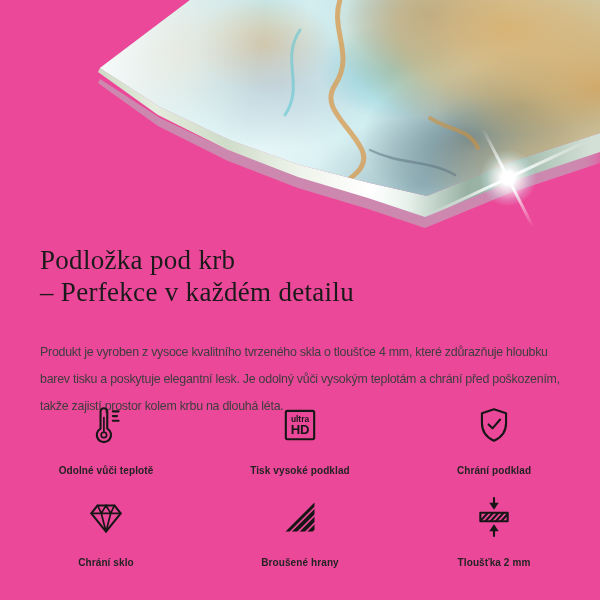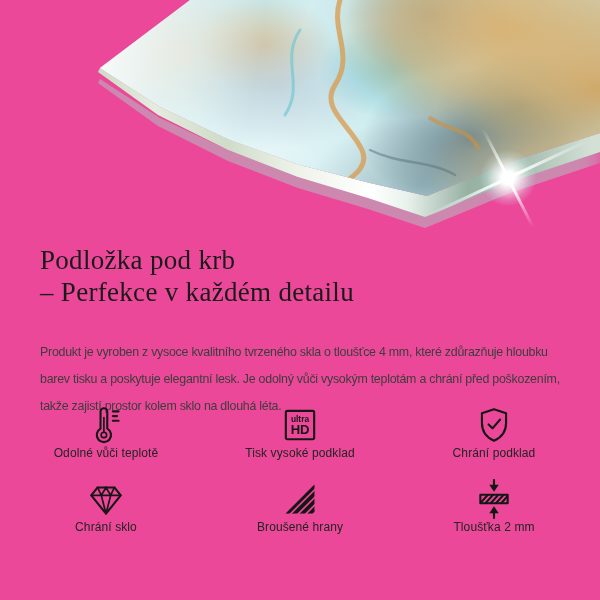--- a/index.html
+++ b/index.html
@@ -48,21 +48,21 @@
     font-family:"Liberation Serif","DejaVu Serif",serif;
     font-size:27px;line-height:31.5px;color:#1a1a1a;font-weight:400;letter-spacing:.3px;}
   .desc{position:absolute;left:40px;top:310px;margin-top:29px;}
   .desc .dline{white-space:nowrap;font-size:12.4px;line-height:27px;letter-spacing:-.25px;color:#3d3d3d;}
 
   
   .features{position:absolute;left:9px;top:404px;width:582px;
     display:grid;grid-template-columns:repeat(3,1fr);row-gap:18px;}
   .cell{text-align:center;}
   .cell svg{width:42px;height:42px;display:block;margin:0 auto;}
-  .cell .label{margin-top:0;font-size:12px;line-height:14px;color:#232323;letter-spacing:.1px;}
+  .cell .label{margin-top:18px;font-size:10px;line-height:14px;color:#232323;letter-spacing:.1px;font-weight:bold;}
   .ic{stroke:#161616;stroke-width:2;fill:none;stroke-linecap:round;stroke-linejoin:round;}
   .ic-thin{stroke:#161616;stroke-width:1.6;fill:none;stroke-linecap:round;}
   .ic-fill{fill:#161616;stroke:none;}
   .uhd-top{font-family:"Liberation Sans",sans-serif;font-size:8px;font-weight:700;fill:#161616;}
   .uhd-bot{font-family:"Liberation Sans",sans-serif;font-size:12.5px;font-weight:700;fill:#161616;letter-spacing:-.3px;}
 </style>
 </head>
 <body>
 
 <div class="page">
@@ -86,21 +86,21 @@
   </div>
 
   <h1 class="title">
     <div>Podložka pod krb</div>
     <div>– Perfekce v každém detailu</div>
   </h1>
 
   <div class="desc">
     <div class="dline">Produkt je vyroben z vysoce kvalitního tvrzeného skla o tloušťce 4 mm, které zdůrazňuje hloubku</div>
     <div class="dline">barev tisku a poskytuje elegantní lesk. Je odolný vůči vysokým teplotám a chrání před poškozením,</div>
-    <div class="dline">takže zajistí prostor kolem sklo na dlouhá léta.</div>
+    <div class="dline">takže zajistí prostor kolem krbu na dlouhá léta.</div>
   </div>
 
   <div class="features">
 
     <div class="cell">
       <svg viewBox="0 0 40 40">
         <path class="ic" d="M14.8 7.2 A3.2 3.2 0 0 1 21.2 7.2 L21.2 23.5 A6.8 6.8 0 1 1 14.8 23.5 Z"></path>
         <circle class="ic-thin" cx="18" cy="29.5" r="2.6"></circle>
         <path class="ic-thin" d="M18 27 L18 13"></path>
         <path class="ic" d="M26.5 7 L32 7 M26.5 11.5 L30.5 11.5 M26.5 16 L32 16"></path>

